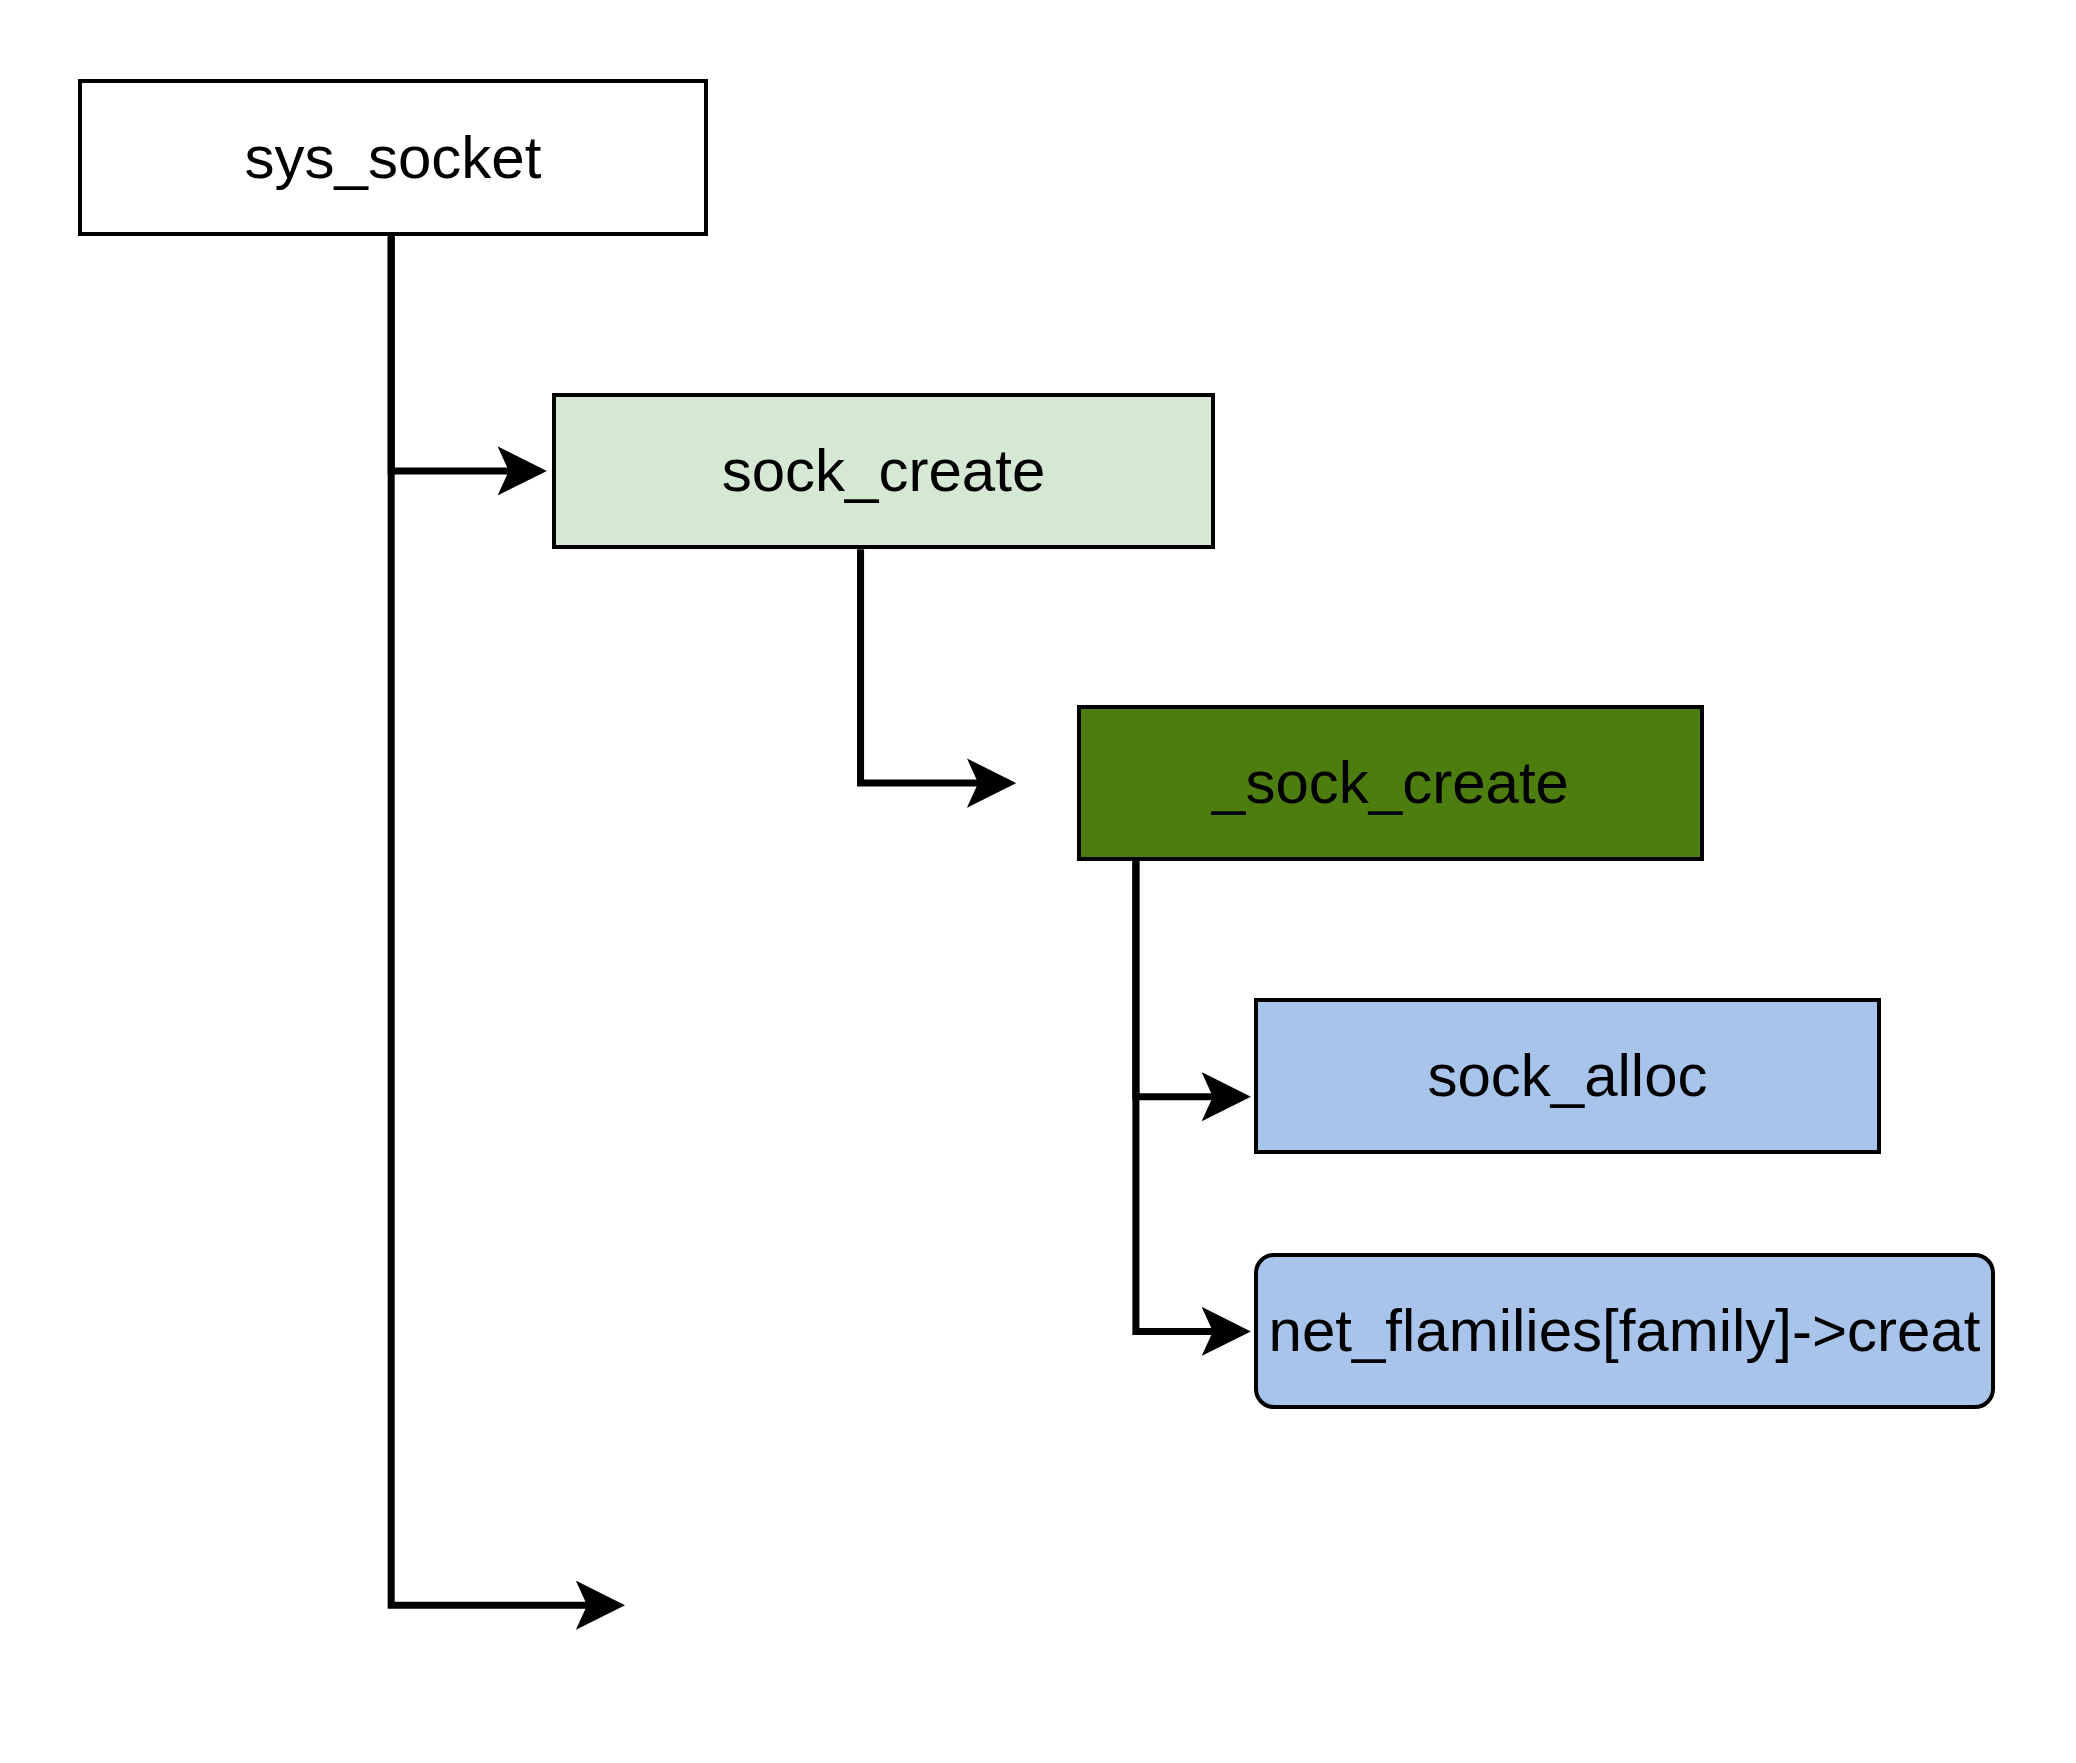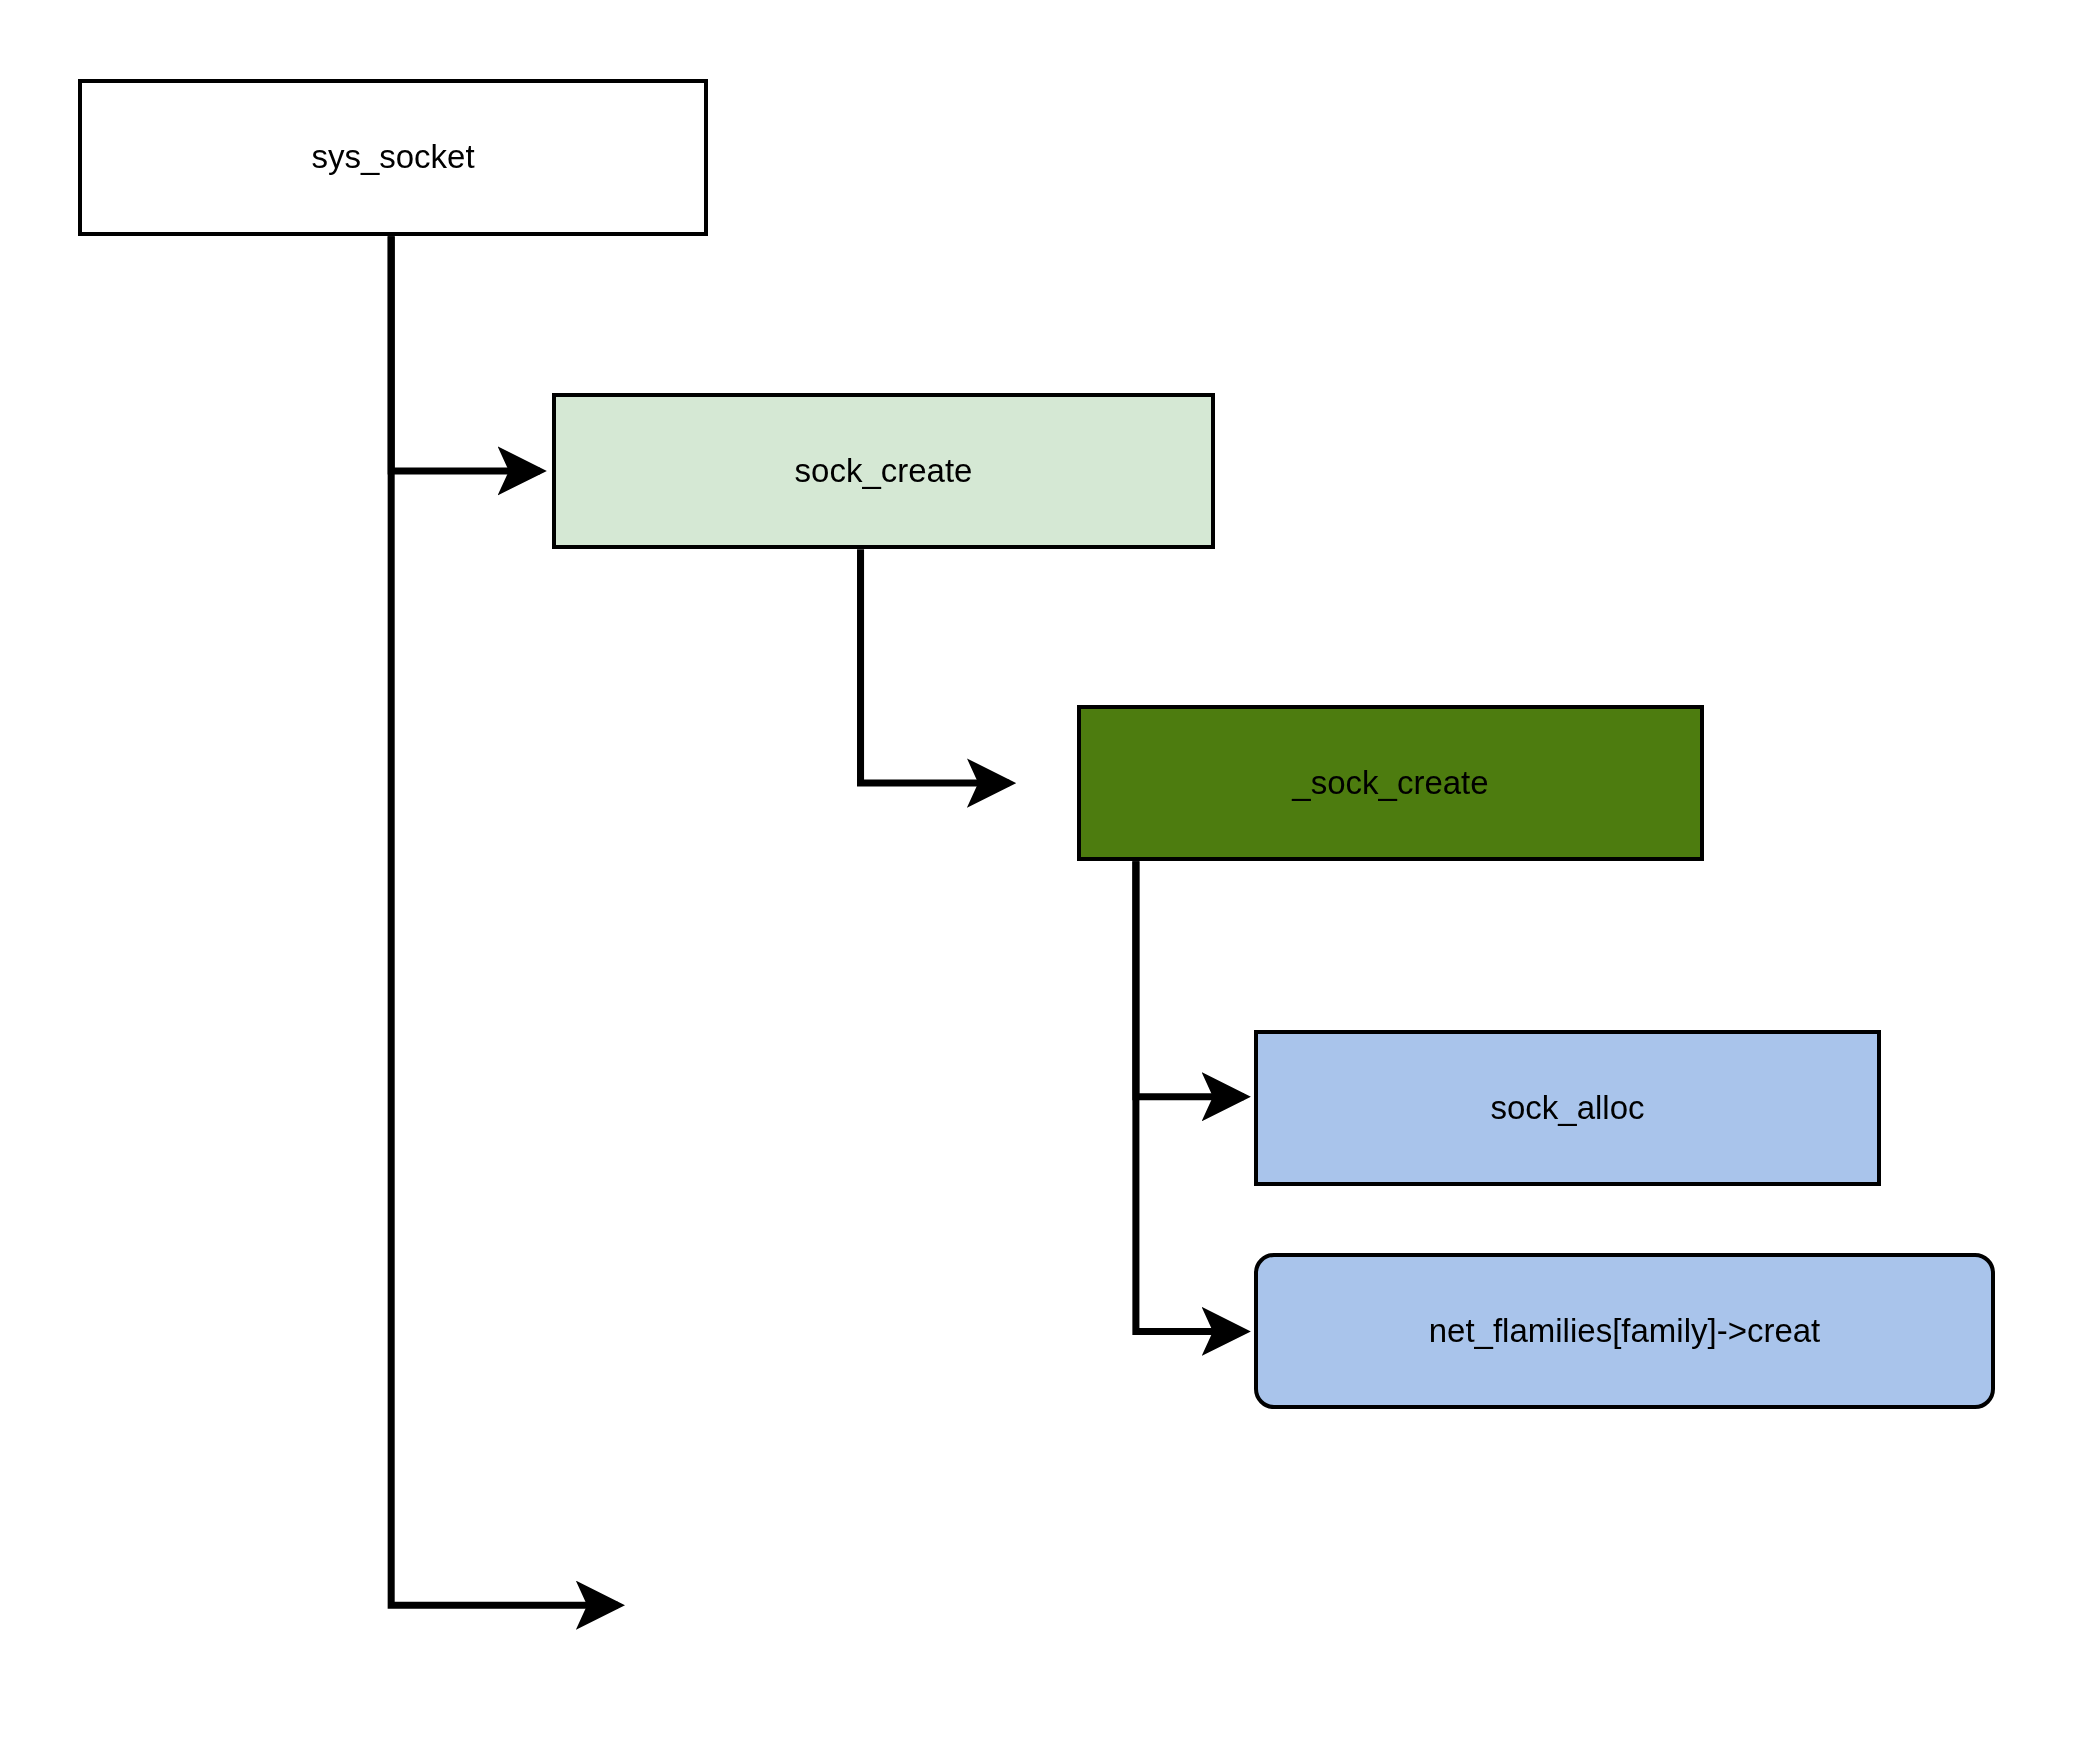--- a/index.html
+++ b/index.html
@@ -17,21 +17,21 @@
   }
   .node {
     position: absolute;
     box-sizing: border-box;
     border: 4.7px solid #000000;
     display: flex;
     align-items: center;
     justify-content: center;
     text-align: left;
     color: #000000;
-    font-size: 33px;
+    font-size: 60px;
     line-height: 1.1;
     font-family: "Liberation Sans", sans-serif;
     white-space: nowrap;
     overflow: hidden;
   }
   .node-label {
     display: block;
     padding: 0 4.7px;
   }
   #edges {
@@ -66,21 +66,21 @@
   </div>
 
   <div class="node" style="left: 552px; top: 393px; width: 663px; height: 156px; background: rgb(213, 232, 212); border-color: rgb(0, 0, 0);">
     <span class="node-label">sock_create</span>
   </div>
 
   <div class="node" style="left: 1077px; top: 705px; width: 627px; height: 156px; background: #4d7c0f; border-color: rgb(0, 0, 0);">
     <span class="node-label">_sock_create</span>
   </div>
 
-  <div class="node" style="left: 1254px; top: 1030px; width: 627px; height: 156px; background: rgb(169, 196, 235); border-color: rgb(0, 0, 0);">
+  <div class="node" style="left: 1254px; top: 998px; width: 627px; height: 156px; background: rgb(169, 196, 235); border-color: rgb(0, 0, 0);">
     <span class="node-label">sock_alloc</span>
   </div>
 
   <div class="node" style="left: 1254px; top: 1253px; width: 741px; height: 156px; background: rgb(169, 196, 235); border-color: rgb(0, 0, 0); border-radius: 20px;">
     <span class="node-label">net_flamilies[family]-&gt;creat</span>
   </div>
 
 
 </div>
 

